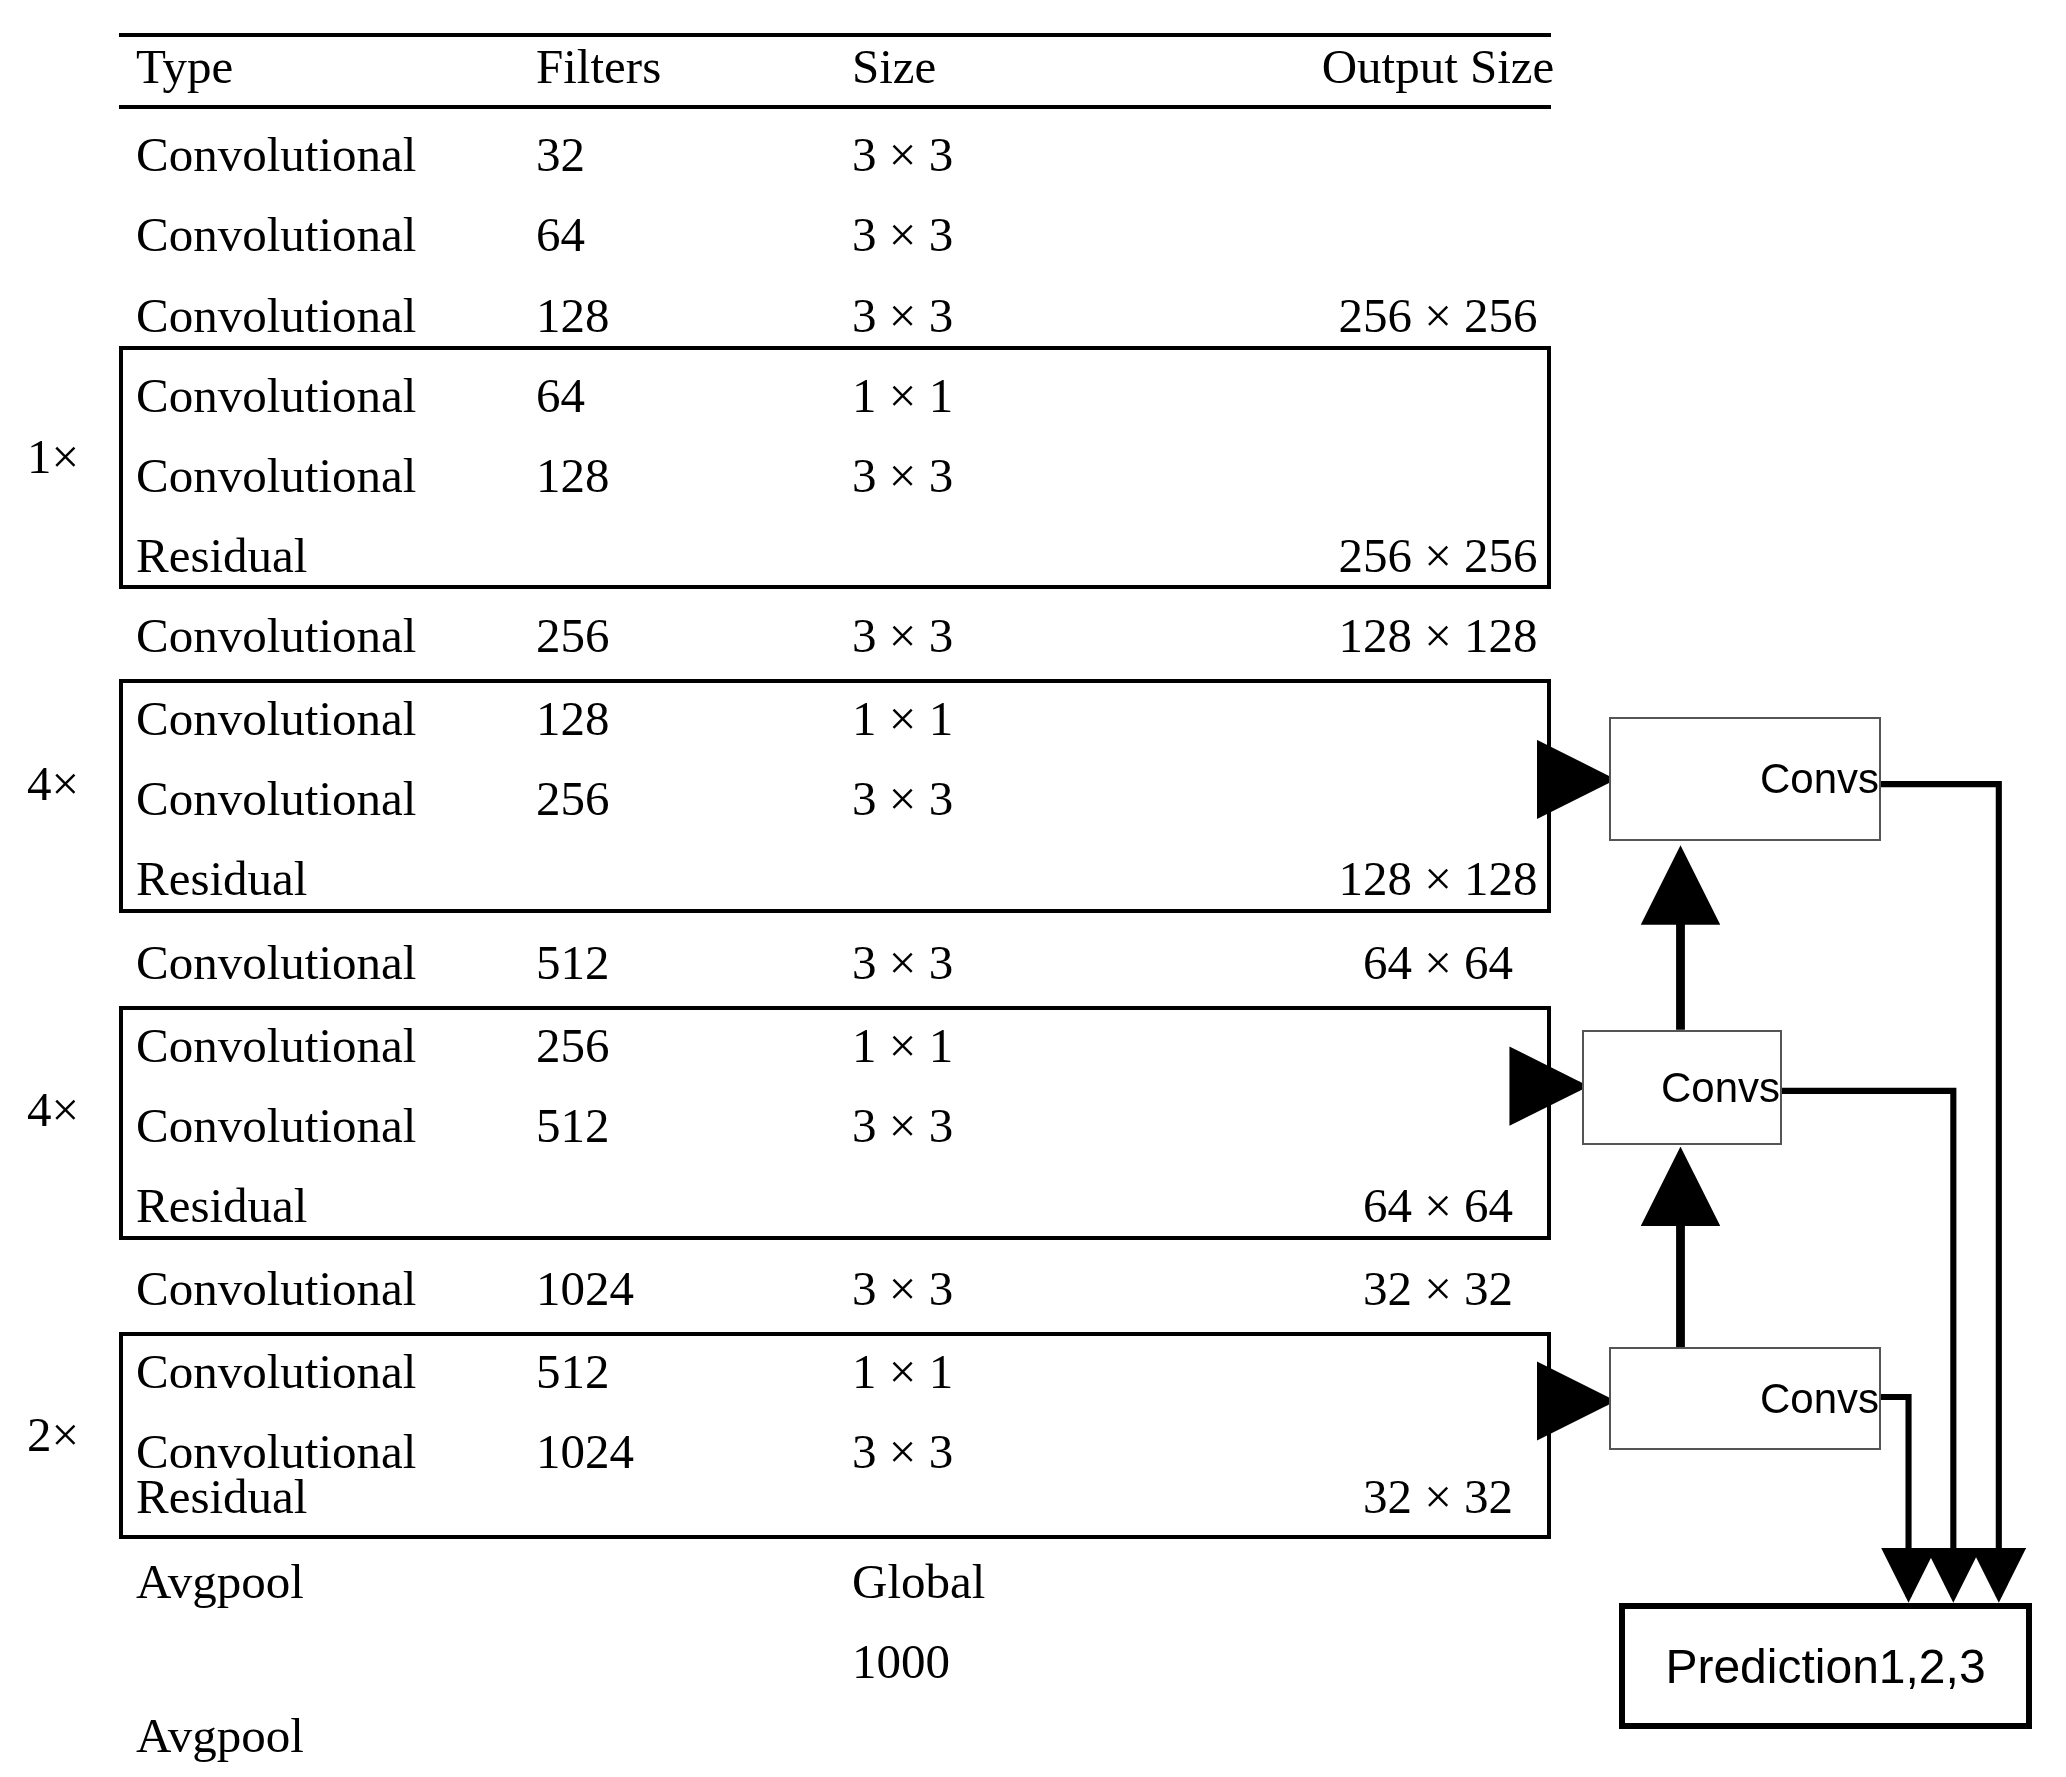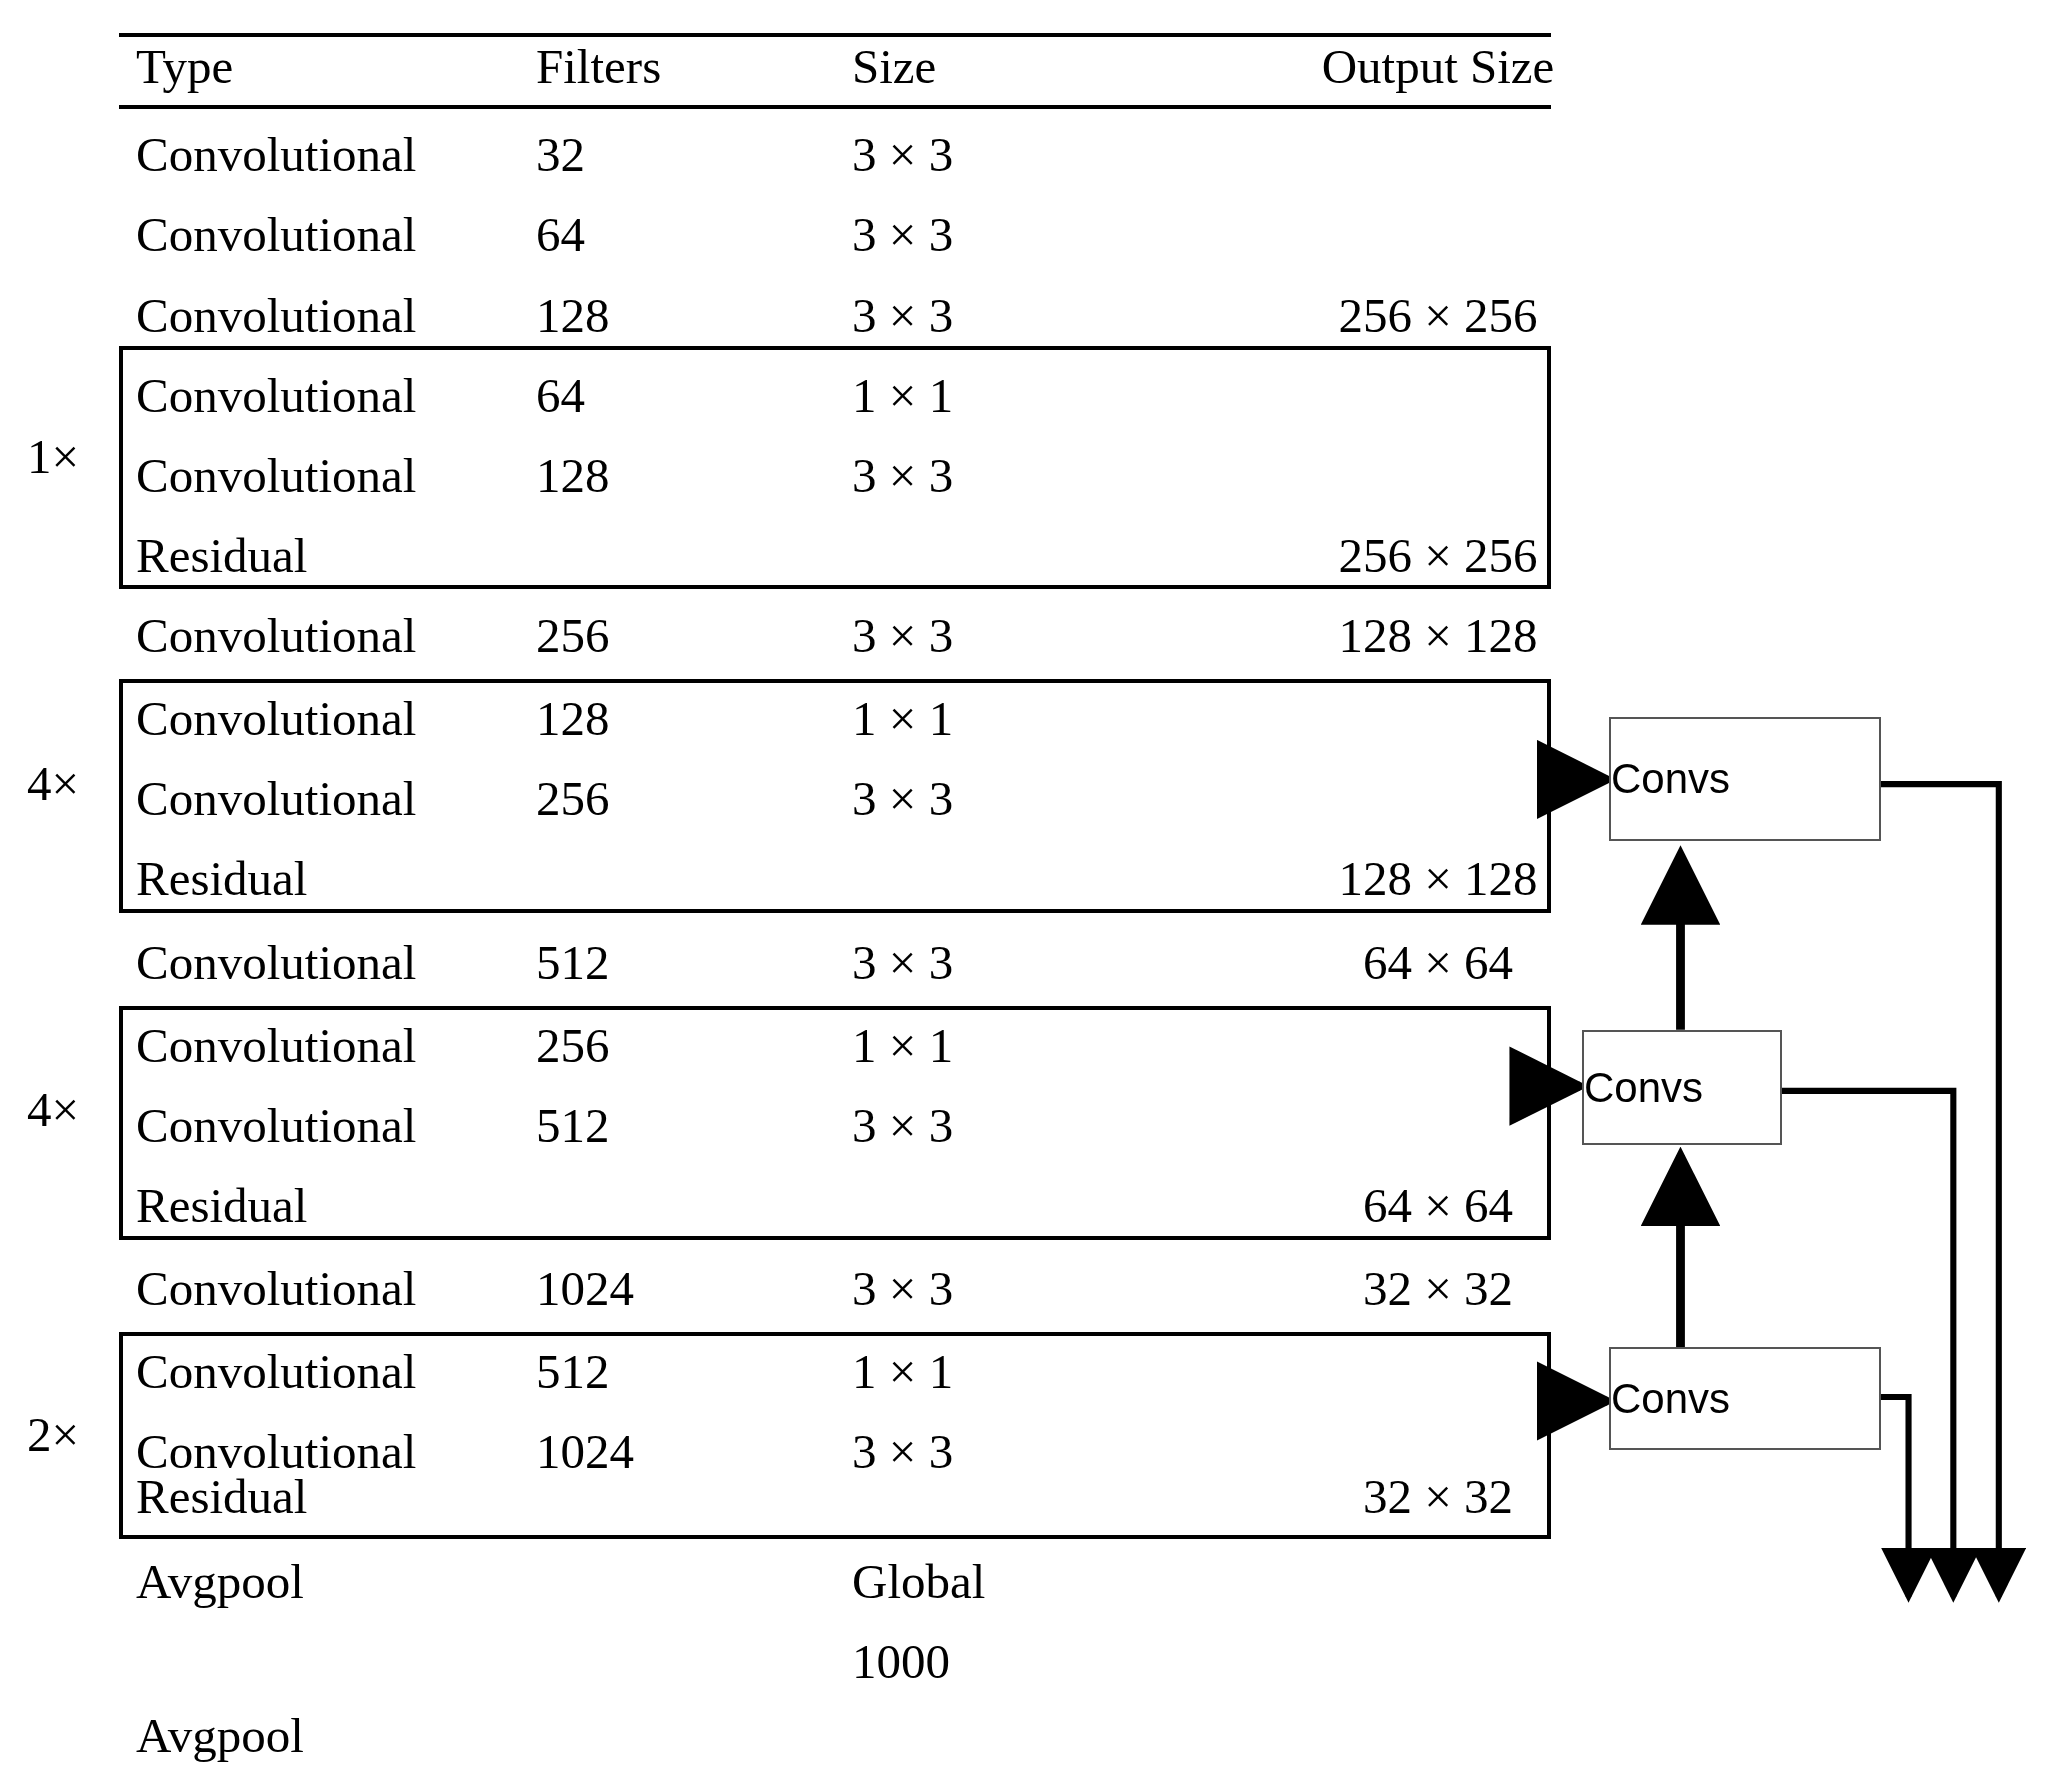--- a/index.html
+++ b/index.html
@@ -24,21 +24,21 @@
 
   
   .groupbox{position:absolute;left:119px;width:1432px;
             border:4.1px solid #000;box-sizing:border-box;}
   .mult{position:absolute;left:27px;width:81px;font-size:49px;text-align:left;}
 
   
   #diagram{position:absolute;left:0;top:0;width:2066px;height:1778px;}
   .convbox{position:absolute;border:2.7px solid #555;box-sizing:border-box;background:#fff;
            font-family:"Liberation Sans","DejaVu Sans",sans-serif;font-size:42px;
-           display:flex;align-items:center;justify-content:flex-start;color:#000;}
+           display:flex;align-items:center;justify-content:flex-end;color:#000;}
   #predbox{position:absolute;border:6.1px solid #000;box-sizing:border-box;background:#fff;
            font-family:"Liberation Sans","DejaVu Sans",sans-serif;font-size:48px;
            display:flex;align-items:center;justify-content:center;color:#000;}
   svg.wires{position:absolute;left:0;top:0;width:2066px;height:1778px;overflow:visible;}
 </style>
 </head>
 <body>
 
 <div id="page">
 
@@ -225,16 +225,19 @@
     </div>
 
     <div class="convbox" style="left:1582px;top:1030px;width:200px;height:115px;">
       <span>Convs</span>
     </div>
 
     <div class="convbox" style="left:1609px;top:1347px;width:272px;height:103px;">
       <span>Convs</span>
     </div>
 
+    <div id="predbox" style="left:1619px;top:1603px;width:413px;height:126px;">
+      <span>Prediction1,2,3</span>
+    </div>
 
   </div>
 </div>
 
 
 </body></html>

